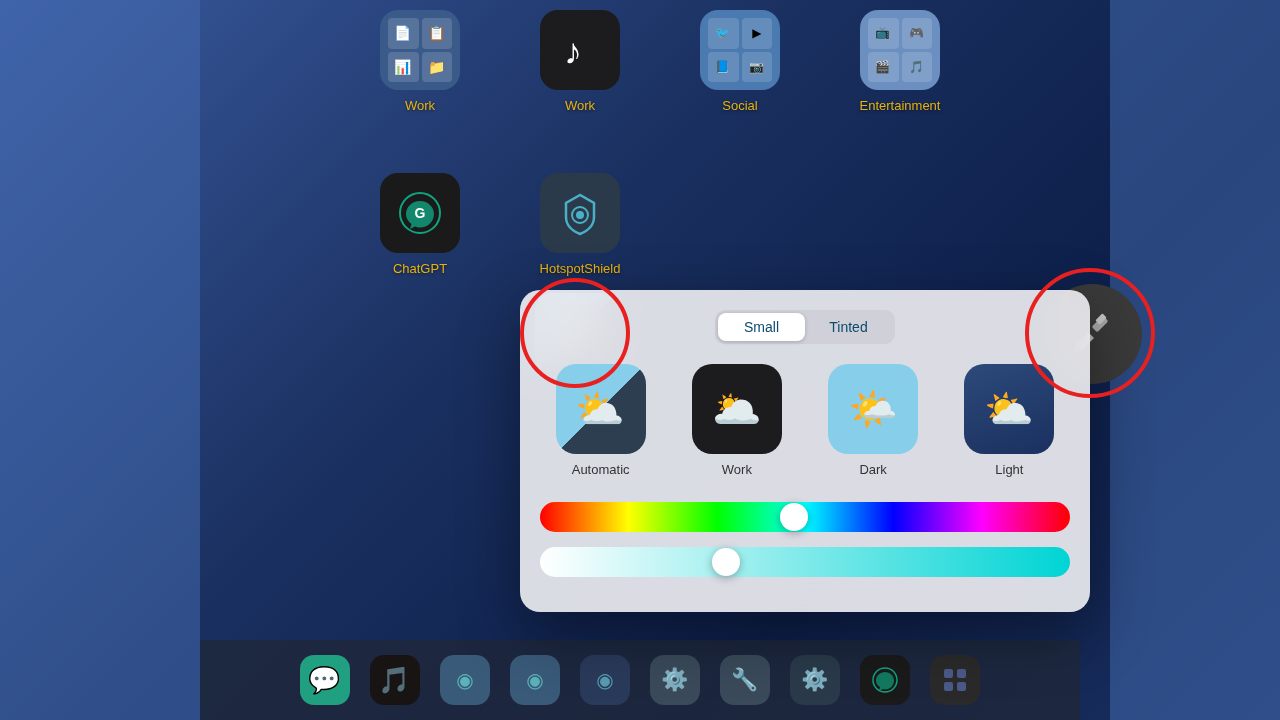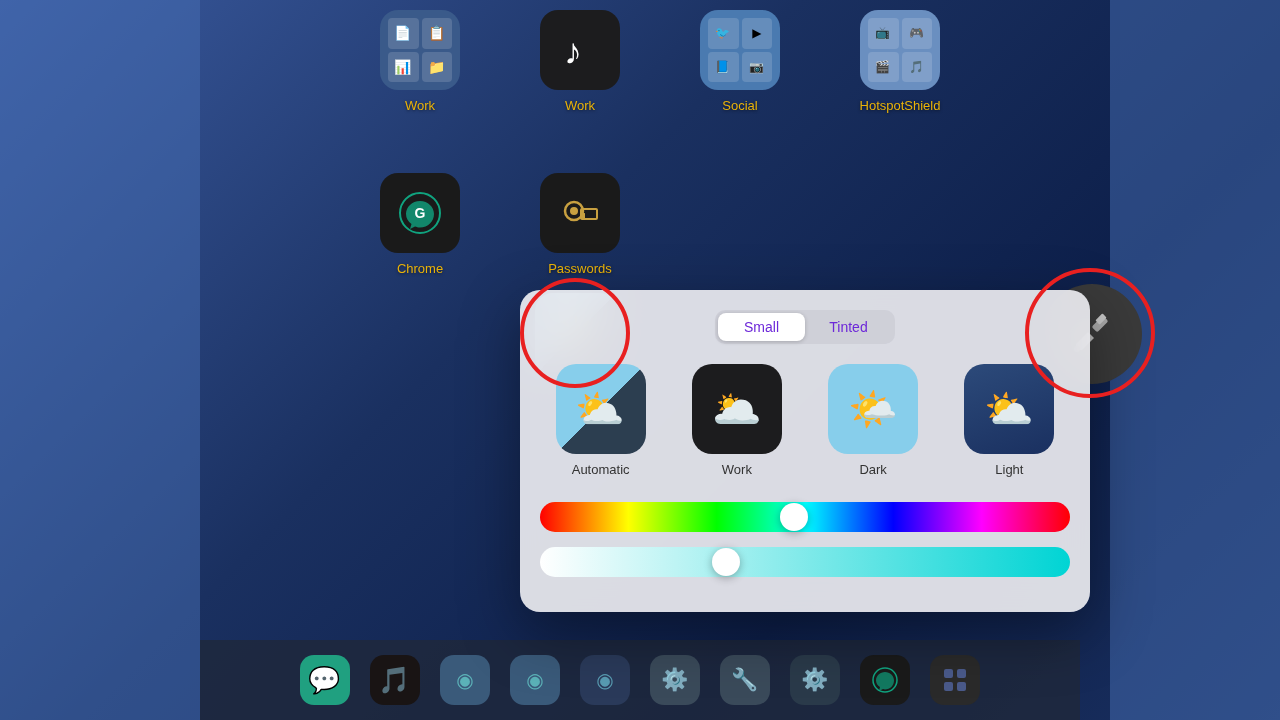--- a/index.html
+++ b/index.html
@@ -144,21 +144,21 @@
     }
 
     .size-btn {
       flex: 1;
       padding: 6px 0;
       border: none;
       border-radius: 8px;
       font-size: 14px;
       font-weight: 500;
       cursor: pointer;
-      color: #6d28d9;
+      color: #0c4a6e;
       background: transparent;
     }
 
     .size-btn.active {
       background: white;
       box-shadow: 0 1px 4px rgba(0,0,0,0.2);
     }
 
     .theme-options {
       display: grid;
@@ -349,46 +349,45 @@
 
     <div class="app-icon">
       <div class="app-icon-img entertainment-icon">
         <div class="folder-grid">
           <div class="folder-mini" style="font-size:12px">📺</div>
           <div class="folder-mini" style="font-size:12px">🎮</div>
           <div class="folder-mini" style="font-size:12px">🎬</div>
           <div class="folder-mini" style="font-size:12px">🎵</div>
         </div>
       </div>
-      <span class="app-label">HotspotShield</span>
+      <span class="app-label">Entertainment</span>
     </div>
 
     <div class="app-icon" style="margin-top: 30px;">
       <div class="app-icon-img chatgpt-icon">
         <svg width="52" height="52" viewBox="0 0 52 52">
           <circle cx="26" cy="26" r="20" fill="none" stroke="#10a37f" stroke-width="2"></circle>
           <path d="M26 14 C18 14 12 20 12 27 C12 31 14 34.5 17.5 37 L16 42 L21 39.5 C22.5 40 24 40.5 26 40.5 C34 40.5 40 34.5 40 27 C40 20 34 14 26 14Z" fill="#10a37f" opacity="0.8"></path>
           <text x="26" y="31" text-anchor="middle" fill="white" font-size="14" font-weight="bold">G</text>
         </svg>
       </div>
-      <span class="app-label">Chrome</span>
-    </div>
-
+      <span class="app-label">ChatGPT</span>
+    </div>
 
     <div class="app-icon" style="margin-top: 30px;">
-      <div class="app-icon-img passwords-icon">
+      <div class="app-icon-img hotspot-icon">
         <svg width="52" height="52" viewBox="0 0 52 52">
-          <circle cx="20" cy="24" r="9" fill="none" stroke="#c8a040" stroke-width="2.5"></circle>
-          <rect x="27" y="22" width="16" height="10" rx="1" fill="none" stroke="#c8a040" stroke-width="2"></rect>
-          <rect x="27" y="26" width="4" height="6" rx="0.5" fill="#c8a040"></rect>
-          <circle cx="20" cy="24" r="4" fill="#c8a040"></circle>
+          <path d="M26 8 L12 16 L12 30 C12 38 18 44 26 47 C34 44 40 38 40 30 L40 16 Z" fill="none" stroke="#4ab0c8" stroke-width="2.5"></path>
+          <circle cx="26" cy="28" r="8" fill="none" stroke="#4ab0c8" stroke-width="2"></circle>
+          <circle cx="26" cy="28" r="4" fill="#4ab0c8"></circle>
         </svg>
       </div>
-      <span class="app-label">Passwords</span>
-    </div>
+      <span class="app-label">HotspotShield</span>
+    </div>
+
 
 
   </div>
 
   <div class="popup-panel">
     <div class="size-toggle">
       <button class="size-btn active">Small</button>
       <button class="size-btn">Tinted</button>
     </div>
 

